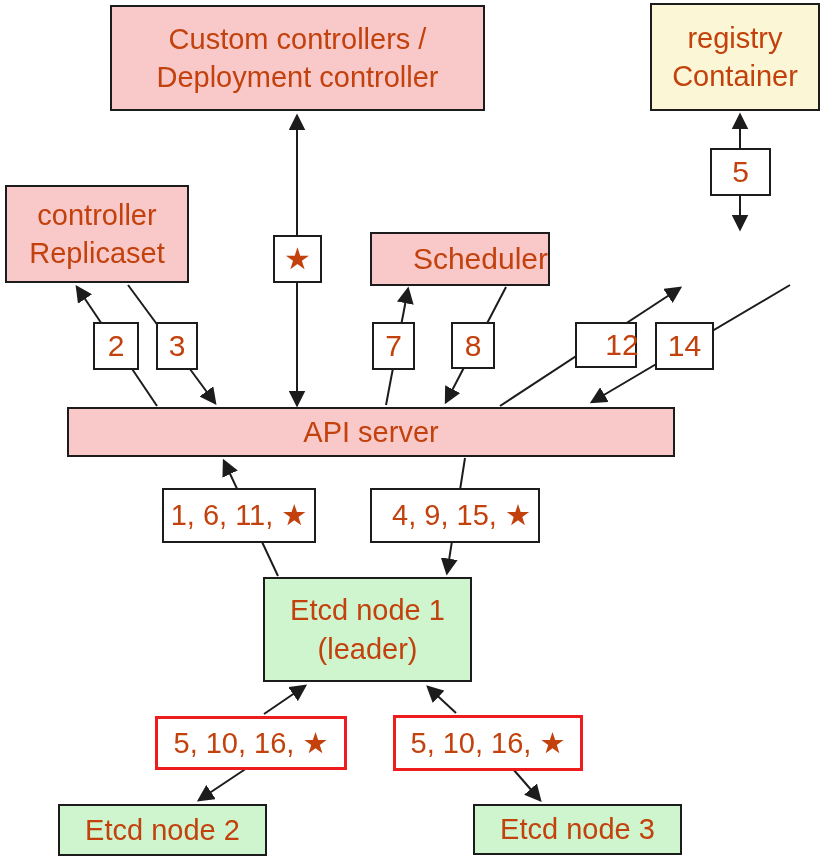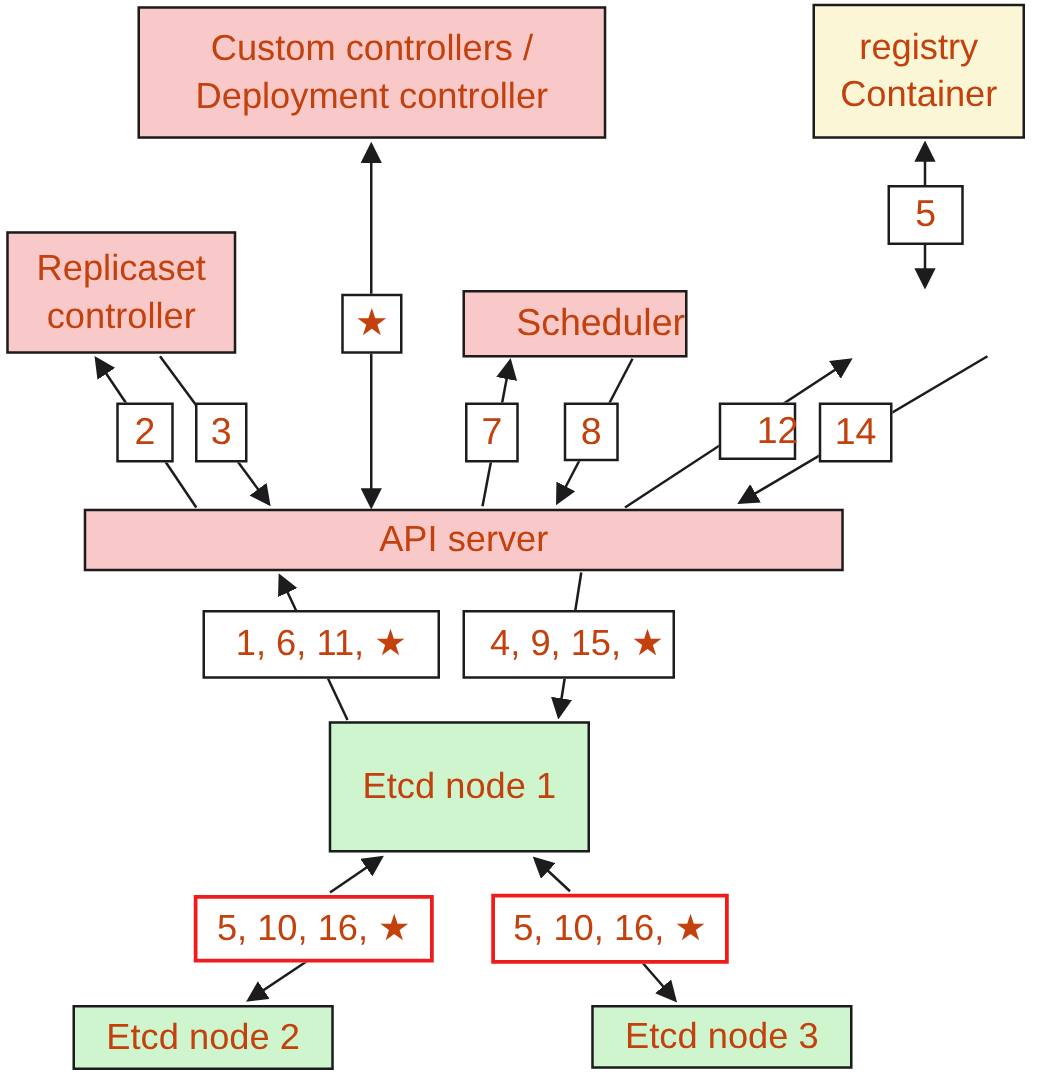--- a/index.html
+++ b/index.html
@@ -26,21 +26,21 @@
   .n-sched    {left:370px;top:232px;width:180px;height:54px;align-items:flex-end;}
   .n-kubelet  {left:668px;top:232px;width:146px;height:52px;}
   .n-13       {left:710px;top:148px;width:61px; height:48px;}
   .n-api      {left:67px; top:407px;width:608px;height:50px;}
   .n-2        {left:93px; top:322px;width:46px; height:48px;}
   .n-3        {left:156px;top:322px;width:42px; height:48px;}
   .n-7        {left:372px;top:322px;width:43px; height:48px;}
   .n-8        {left:451px;top:322px;width:44px; height:47px;}
   .n-12       {left:575px;top:322px;width:62px; height:46px;}
   .n-14       {left:655px;top:322px;width:59px; height:48px;}
-  .n-l1611    {left:162px;top:488px;width:190px;height:55px;}
+  .n-l1611    {left:162px;top:488px;width:154px;height:55px;}
   .n-l4915    {left:370px;top:488px;width:170px;height:55px;}
   .n-etcd1    {left:263px;top:577px;width:209px;height:105px;}
   .n-redL     {left:155px;top:716px;width:192px;height:54px;}
   .n-redR     {left:393px;top:715px;width:190px;height:56px;}
   .n-etcd2    {left:58px; top:804px;width:209px;height:52px;}
   .n-etcd3    {left:473px;top:804px;width:209px;height:51px;}
 </style>
 </head>
 <body>
 
@@ -86,22 +86,22 @@
     <span>Custom controllers /</span>
     <span>Deployment controller</span>
   </div>
 
   <div class="node n-registry fs29" style="background-color: rgb(251, 246, 213);">
     <span>registry</span>
     <span>Container</span>
   </div>
 
   <div class="node n-replica fs29" style="background-color: rgb(249, 201, 201);">
+    <span>controller</span>
     <span>Replicaset</span>
-    <span>controller</span>
   </div>
 
   <div class="node n-star fs30" style="background-color: rgb(255, 255, 255);">
     <span>★</span>
   </div>
 
   <div class="node n-sched fs30" style="background-color: rgb(249, 201, 201);">
     <span>Scheduler</span>
   </div>
 
@@ -135,20 +135,21 @@
 
   <div class="node n-l1611 fs29" style="background-color: rgb(255, 255, 255);">
     <span>1, 6, 11, ★</span>
   </div>
   <div class="node n-l4915 fs29" style="background-color: rgb(255, 255, 255); padding-left: 13px;">
     <span>4, 9, 15, ★</span>
   </div>
 
   <div class="node n-etcd1 fs29" style="background-color: rgb(207, 245, 207);">
     <span>Etcd node 1</span>
+    <span>(leader)</span>
   </div>
 
   <div class="node n-redL fs29 red-border" style="background-color: rgb(255, 255, 255); border-color: rgb(238, 28, 28);">
     <span>5, 10, 16, ★</span>
   </div>
   <div class="node n-redR fs29 red-border" style="background-color: rgb(255, 255, 255); border-color: rgb(238, 28, 28);">
     <span>5, 10, 16, ★</span>
   </div>
 
   <div class="node n-etcd2 fs29" style="background-color: rgb(207, 245, 207);">

